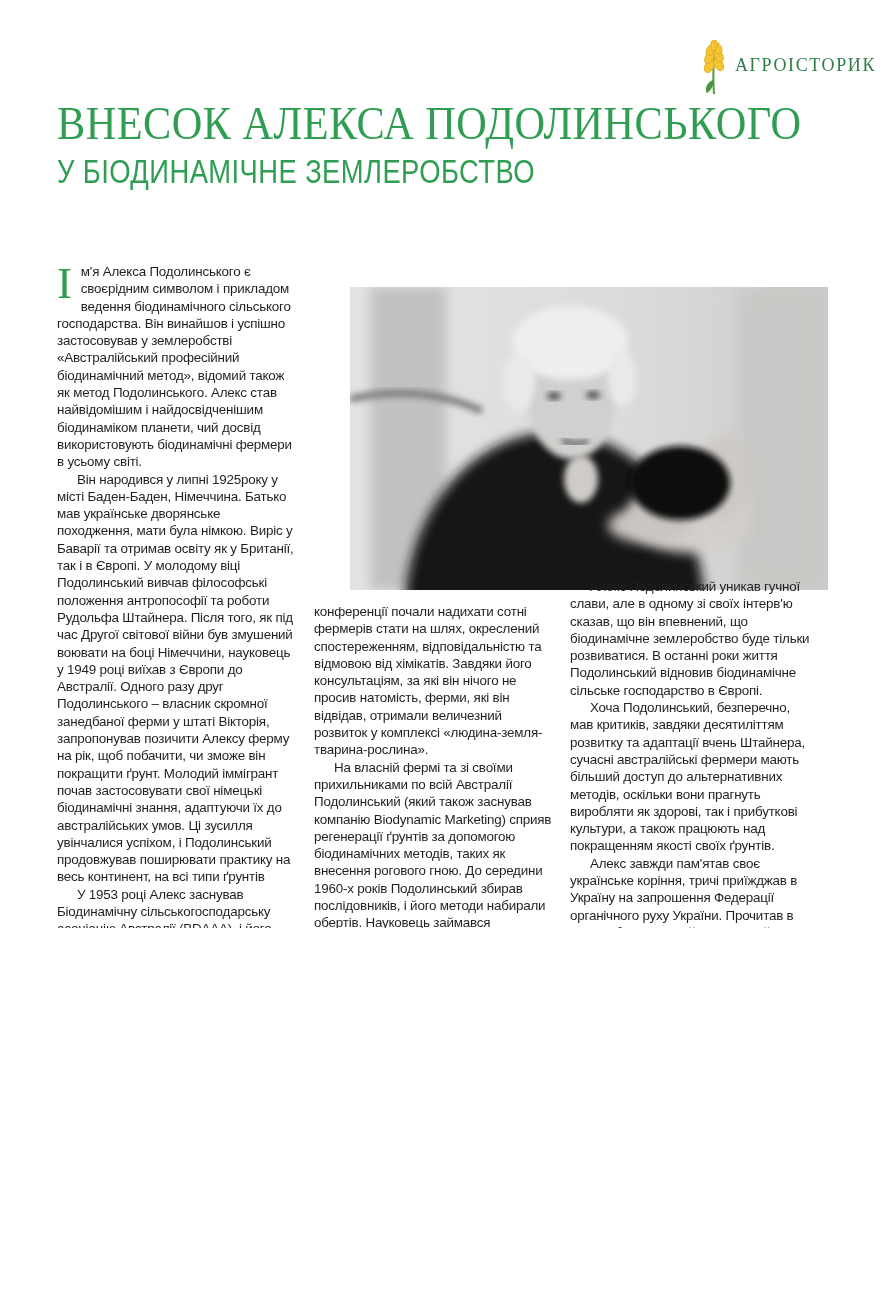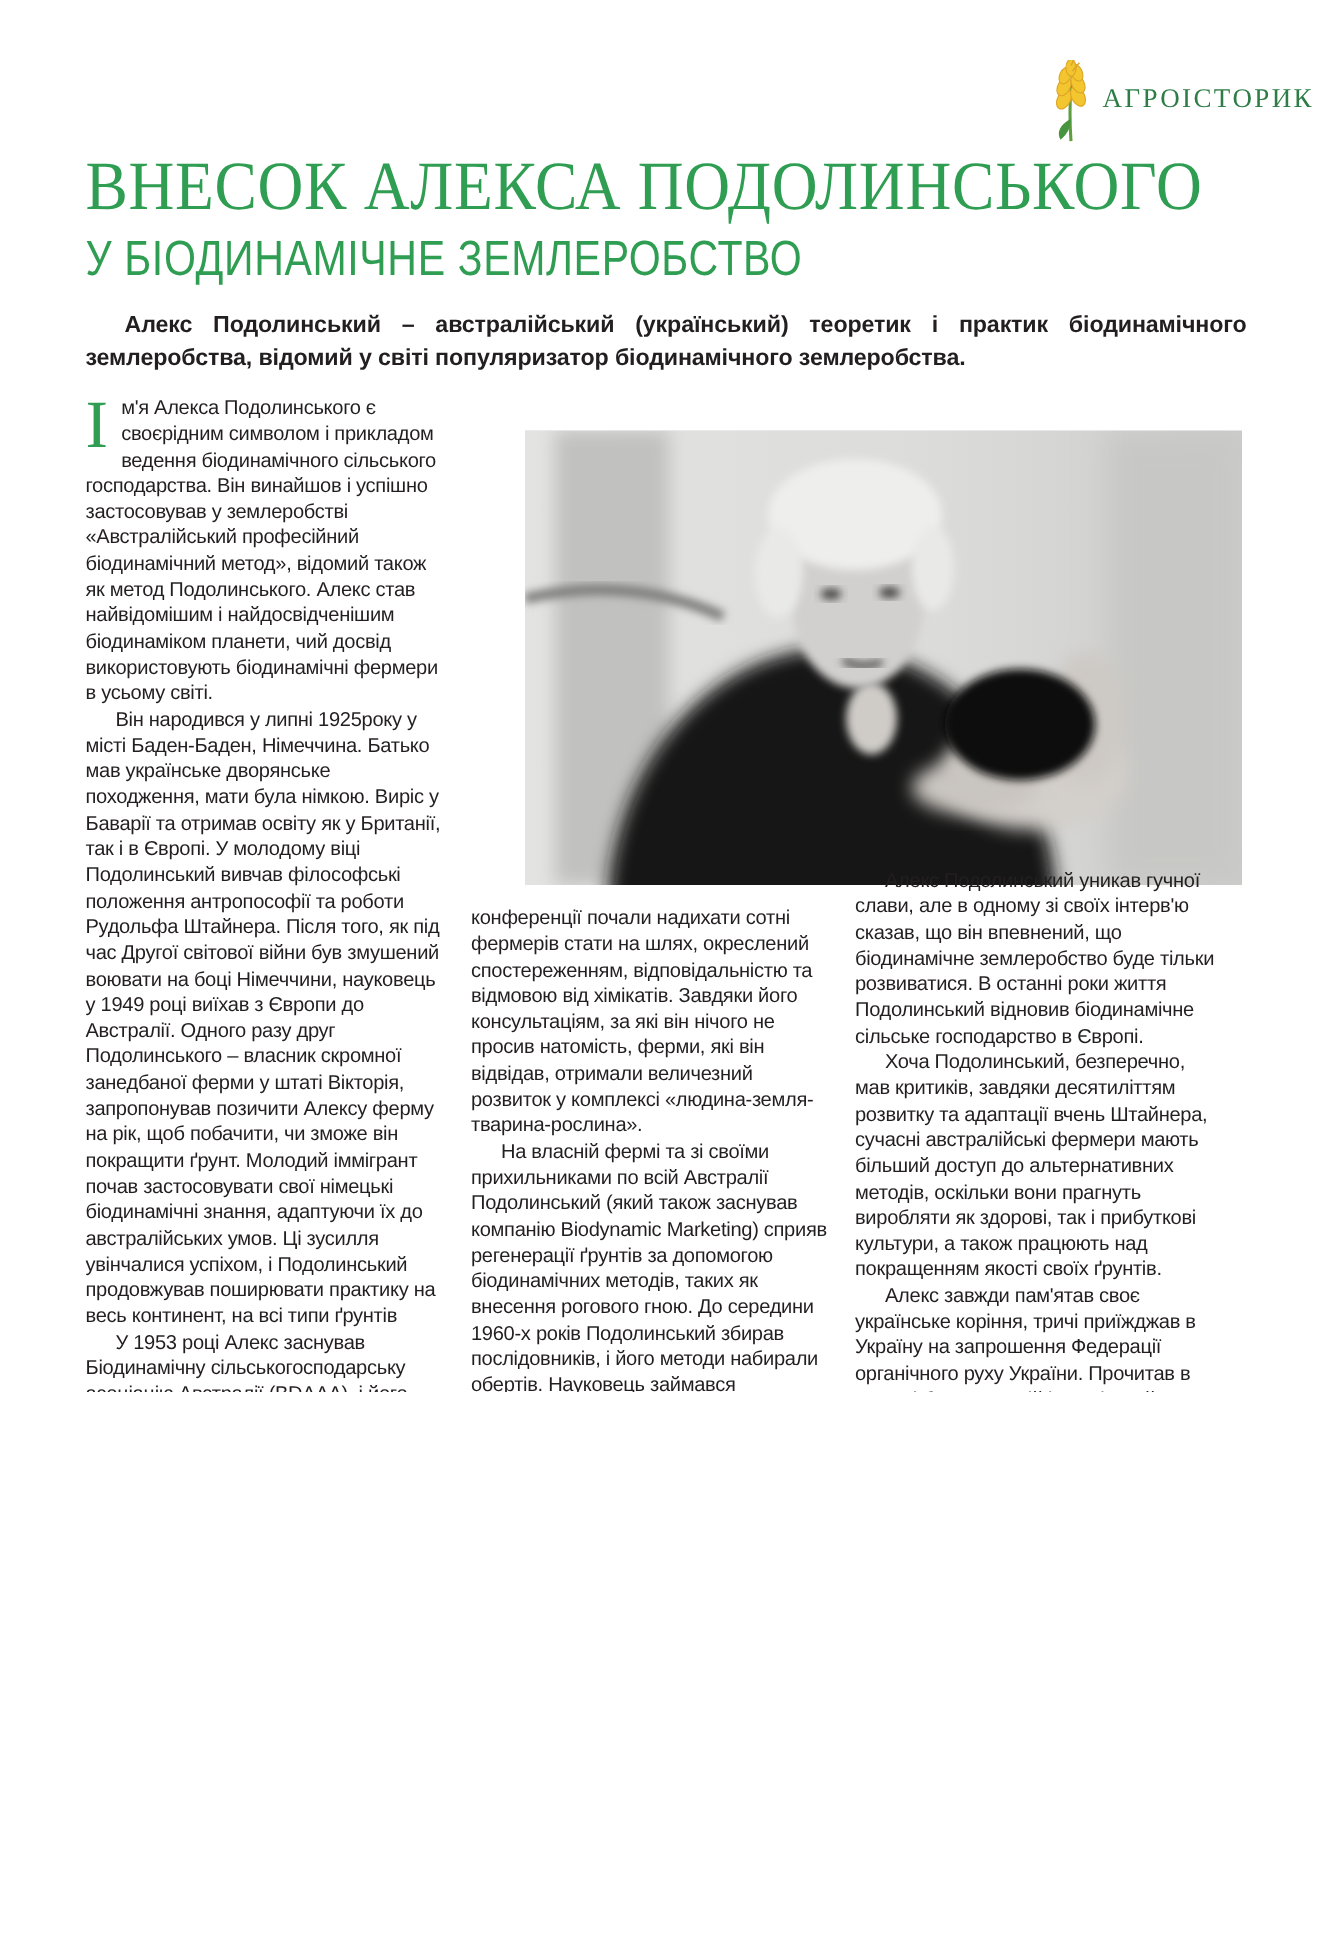--- a/index.html
+++ b/index.html
@@ -93,21 +93,20 @@
         </g>
         <path d="M15 4 L17 0 M16 8 L21 2" stroke="#dca526" stroke-width="1" fill="none"></path>
       </svg>
     </span>
     <span class="brand-text">АГРОІСТОРИК</span>
   </header>
 
   <h1 class="title">ВНЕСОК АЛЕКСА ПОДОЛИНСЬКОГО</h1>
   <h2 class="subtitle">У БІОДИНАМІЧНЕ ЗЕМЛЕРОБСТВО</h2>
 
-  <p class="lead">Алекс Подолинський – австралійський (український) теоретик і практик біодинамічного землеробства, відомий у світі популяризатор біодинамічного землеробства.</p>
 
   <div class="col col1">
     <p><span class="dropcap">І</span><span>м'я Алекса Подолинського є своєрідним символом і прикладом ведення біодинамічного сільського господарства. Він винайшов і успішно застосовував у землеробстві «Австралійський професійний біодинамічний метод», відомий також як метод Подолинського. Алекс став найвідомішим і найдосвідченішим біодинаміком планети, чий досвід використовують біодинамічні фермери в усьому світі.</span></p>
     <p class="indent">Він народився у липні 1925року у місті Баден-Баден, Німеччина. Батько мав українське дворянське походження, мати була німкою. Виріс у Баварії та отримав освіту як у Британії, так і в Європі. У молодому віці Подолинський вивчав філософські положення антропософії та роботи Рудольфа Штайнера. Після того, як під час Другої світової війни був змушений воювати на боці Німеччини, науковець у 1949 році виїхав з Європи до Австралії. Одного разу друг Подолинського – власник скромної занедбаної ферми у штаті Вікторія, запропонував позичити Алексу ферму на рік, щоб побачити, чи зможе він покращити ґрунт. Молодий іммігрант почав застосовувати свої німецькі біодинамічні знання, адаптуючи їх до австралійських умов. Ці зусилля увінчалися успіхом, і Подолинський продовжував поширювати практику на весь континент, на всі типи ґрунтів</p>
     <p class="indent">У 1953 році Алекс заснував Біодинамічну сільськогосподарську асоціацію Австралії (BDAAA), і його</p>
   </div>
 
   <figure class="photo photo-portrait">
     <svg viewBox="0 0 478 303" preserveAspectRatio="none" aria-hidden="true">
       <defs>

